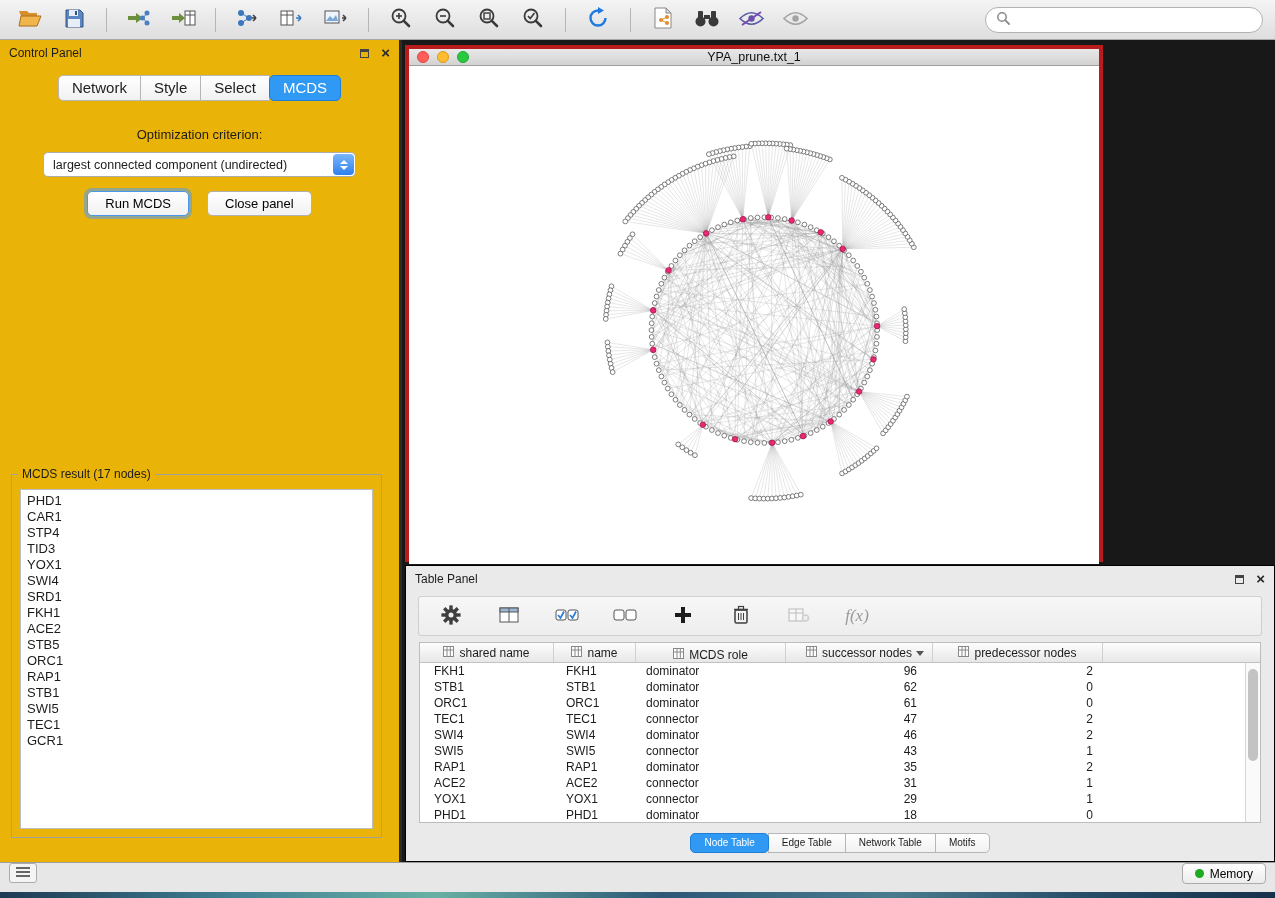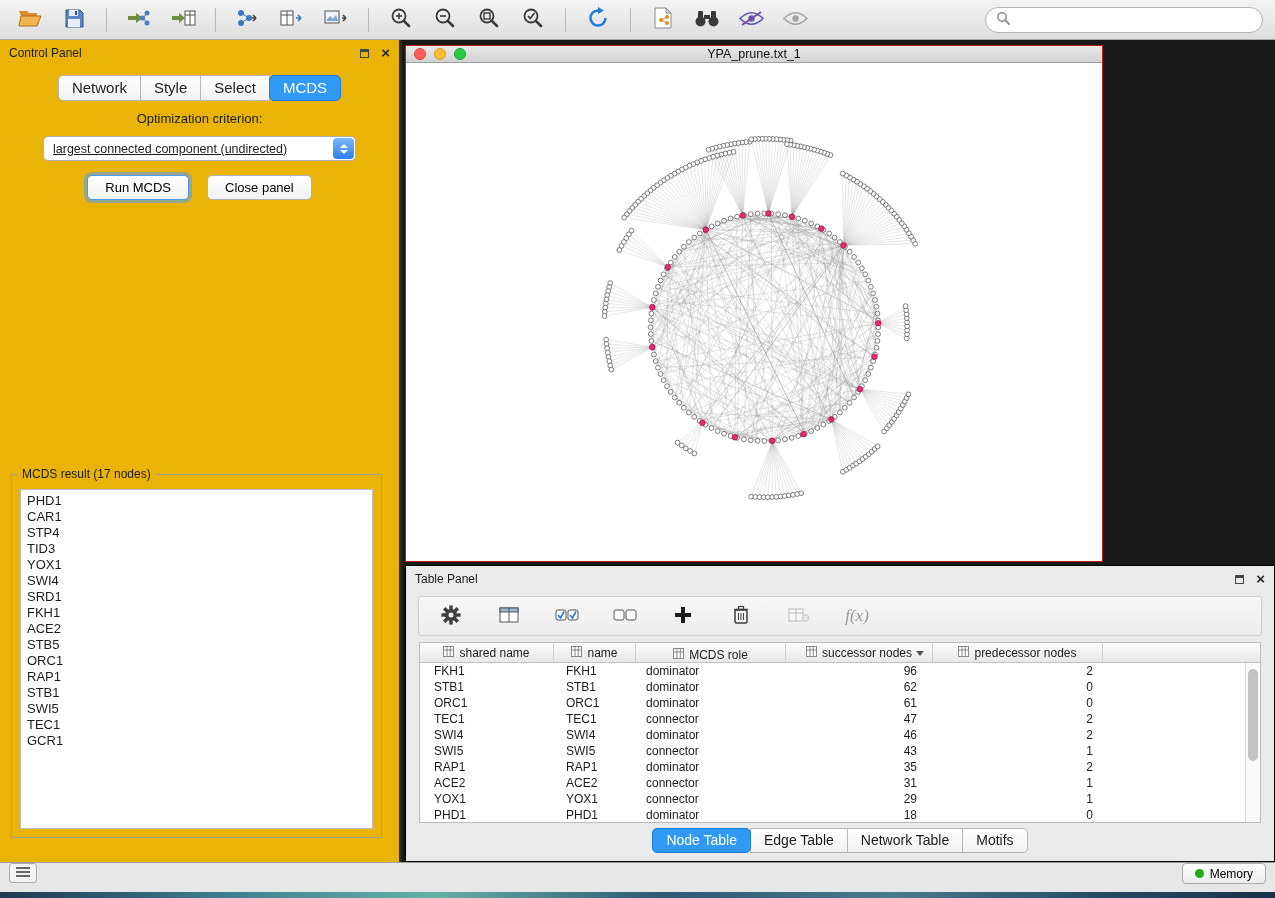--- a/index.html
+++ b/index.html
@@ -25,44 +25,44 @@
   .float-icon { width:9px; height:9px; border:1.5px solid #444; border-top-width:3px; display:inline-block; }
   .close-icon { font-size:15px; font-weight:bold; color:#2a2a2a; line-height:10px; }
 
   .cp-tabs { display:flex; justify-content:center; margin-top:9px; }
   .cp-tab { padding:3px 13px 4px; font-size:15px; background:linear-gradient(#ffffff,#f1f1f1);
     border:1px solid #b6b6b6; margin-left:-1px; color:#222; cursor:default; }
   .cp-tab:first-child { border-radius:5px 0 0 5px; margin-left:0; }
   .cp-tab:last-child { border-radius:0 5px 5px 0; }
   .cp-tab.active { background:#2f99f4; color:#fff; border-color:#1f7fd8; border-radius:5px; position:relative; z-index:1; }
 
-  .opt-label { text-align:center; margin-top:10px; font-size:13px; }
+  .opt-label { text-align:center; margin-top:26px; font-size:13px; }
   .dropdown { width:313px; height:25px; margin:10px auto 0; background:#fff; border:1px solid #adadad;
     border-radius:5px; display:flex; align-items:center; font-size:12.5px; padding:0 26px 0 9px; position:relative; }
-  .dd-text { white-space:nowrap; overflow:hidden;text-decoration:underline; }
+  .dd-text { white-space:nowrap; overflow:hidden; }
   .stepper { position:absolute; right:1px; top:1px; width:21px; height:21px; border-radius:4px;
     background:linear-gradient(#7ab6f9,#2f80ec); display:flex; flex-direction:column; align-items:center; justify-content:center; gap:2px; }
   .stepper .up { width:0; height:0; border-left:4px solid transparent; border-right:4px solid transparent; border-bottom:4px solid #fff; }
   .stepper .down { width:0; height:0; border-left:4px solid transparent; border-right:4px solid transparent; border-top:4px solid #fff; }
 
   .cp-buttons { display:flex; justify-content:center; gap:18px; margin-top:14px; }
   .btn { height:25px; padding:0 17px; background:linear-gradient(#ffffff,#f2f2f2); border:1px solid #b2b2b2;
     border-radius:5px; font-size:13px; font-family:"Liberation Sans",sans-serif; cursor:default; }
   .btn.focused { box-shadow:0 0 0 3px rgba(77,155,248,.55); border-color:#4a97f0; }
 
   .result-box { position:absolute; left:11px; right:17px; top:427px; bottom:24px;
     border:1px solid #a0a0a0; padding:0; }
   .result-box legend { font-size:12px; padding:0 4px; margin-left:6px; }
   .result-list { position:absolute; left:8px; right:8px; top:8px; bottom:8px; background:#fff;
     border:1px solid #bdbdbd; overflow:hidden; padding:3px 0 0 6px; }
   .result-item { font-size:13px; line-height:16px; }
 
   
   .network-window { position:absolute; left:405px; top:45px; width:698px; height:517px;
-    background:#ffffff; border:1px solid #b91c1c; }
+    background:#ffffff; border:4px solid #b91c1c; }
   .network-titlebar { height:17px; background:linear-gradient(#e9e9e9,#d2d2d2); border-bottom:1px solid #9e9e9e;
     position:relative; display:flex; align-items:center; padding:0 8px; }
   .traffic { display:flex; gap:8px; }
   .tl { width:12px; height:12px; border-radius:50%; display:inline-block; }
   .tl.red { background:#ff5f57; border:1px solid #e0443e; }
   .tl.yellow { background:#febc2e; border:1px solid #d89c1f; }
   .tl.green { background:#28c840; border:1px solid #1da82f; }
   .net-title { position:absolute; left:0; right:0; text-align:center; font-size:12.5px; color:#111; }
   .network-canvas { width:100%; height:498px; background:#fff; }
   .network-canvas svg { display:block; width:100%; height:100%; }
@@ -85,21 +85,21 @@
   .w0 { width:134px; } .w1 { width:82px; } .w2 { width:150px;align-items:flex-end; } .w3 { width:147px; } .w4 { width:170px;align-items:center; }
   .cell-shared { width:134px; padding-left:14px; }
   .cell-name { width:82px; padding-left:12px; }
   .cell-role { width:150px; padding-left:10px; }
   .cell-succ { width:147px; text-align:right; padding-right:16px; }
   .cell-pred { width:170px; text-align:right; padding-right:10px; }
   .dt-scrollbar { position:absolute; top:20px; right:0; bottom:0; width:15px; background:#fafafa; border-left:1px solid #d7d7d7; }
   .dt-thumb { position:absolute; left:2px; right:2px; top:6px; height:58%; background:#c3c3c3; border-radius:6px; }
 
   .tp-tabs { position:absolute; bottom:8px; left:0; right:0; display:flex; justify-content:center; }
-  .tp-tab { padding:3px 13px 4px; font-size:14px; background:linear-gradient(#ffffff,#f1f1f1);
+  .tp-tab { padding:3px 13px 4px; font-size:10px; background:linear-gradient(#ffffff,#f1f1f1);
     border:1px solid #b6b6b6; margin-left:-1px; cursor:default; }
   .tp-tab:first-child { border-radius:5px 0 0 5px; margin-left:0; }
   .tp-tab:last-child { border-radius:0 5px 5px 0; }
   .tp-tab.active { background:#2f99f4; color:#fff; border-color:#1f7fd8; border-radius:5px; position:relative; z-index:1; }
 
   
   .status-bar { position:absolute; left:0; top:862px; width:1275px; height:30px; background:#e7e7e7; border-top:1px solid #9c9c9c;
     display:flex; align-items:flex-start; padding:0 9px; }
   .sb-list-btn { width:28px; height:20px; background:#f4f4f4; border:1px solid #ababab; border-radius:3px;
     display:flex; align-items:center; justify-content:center; }

